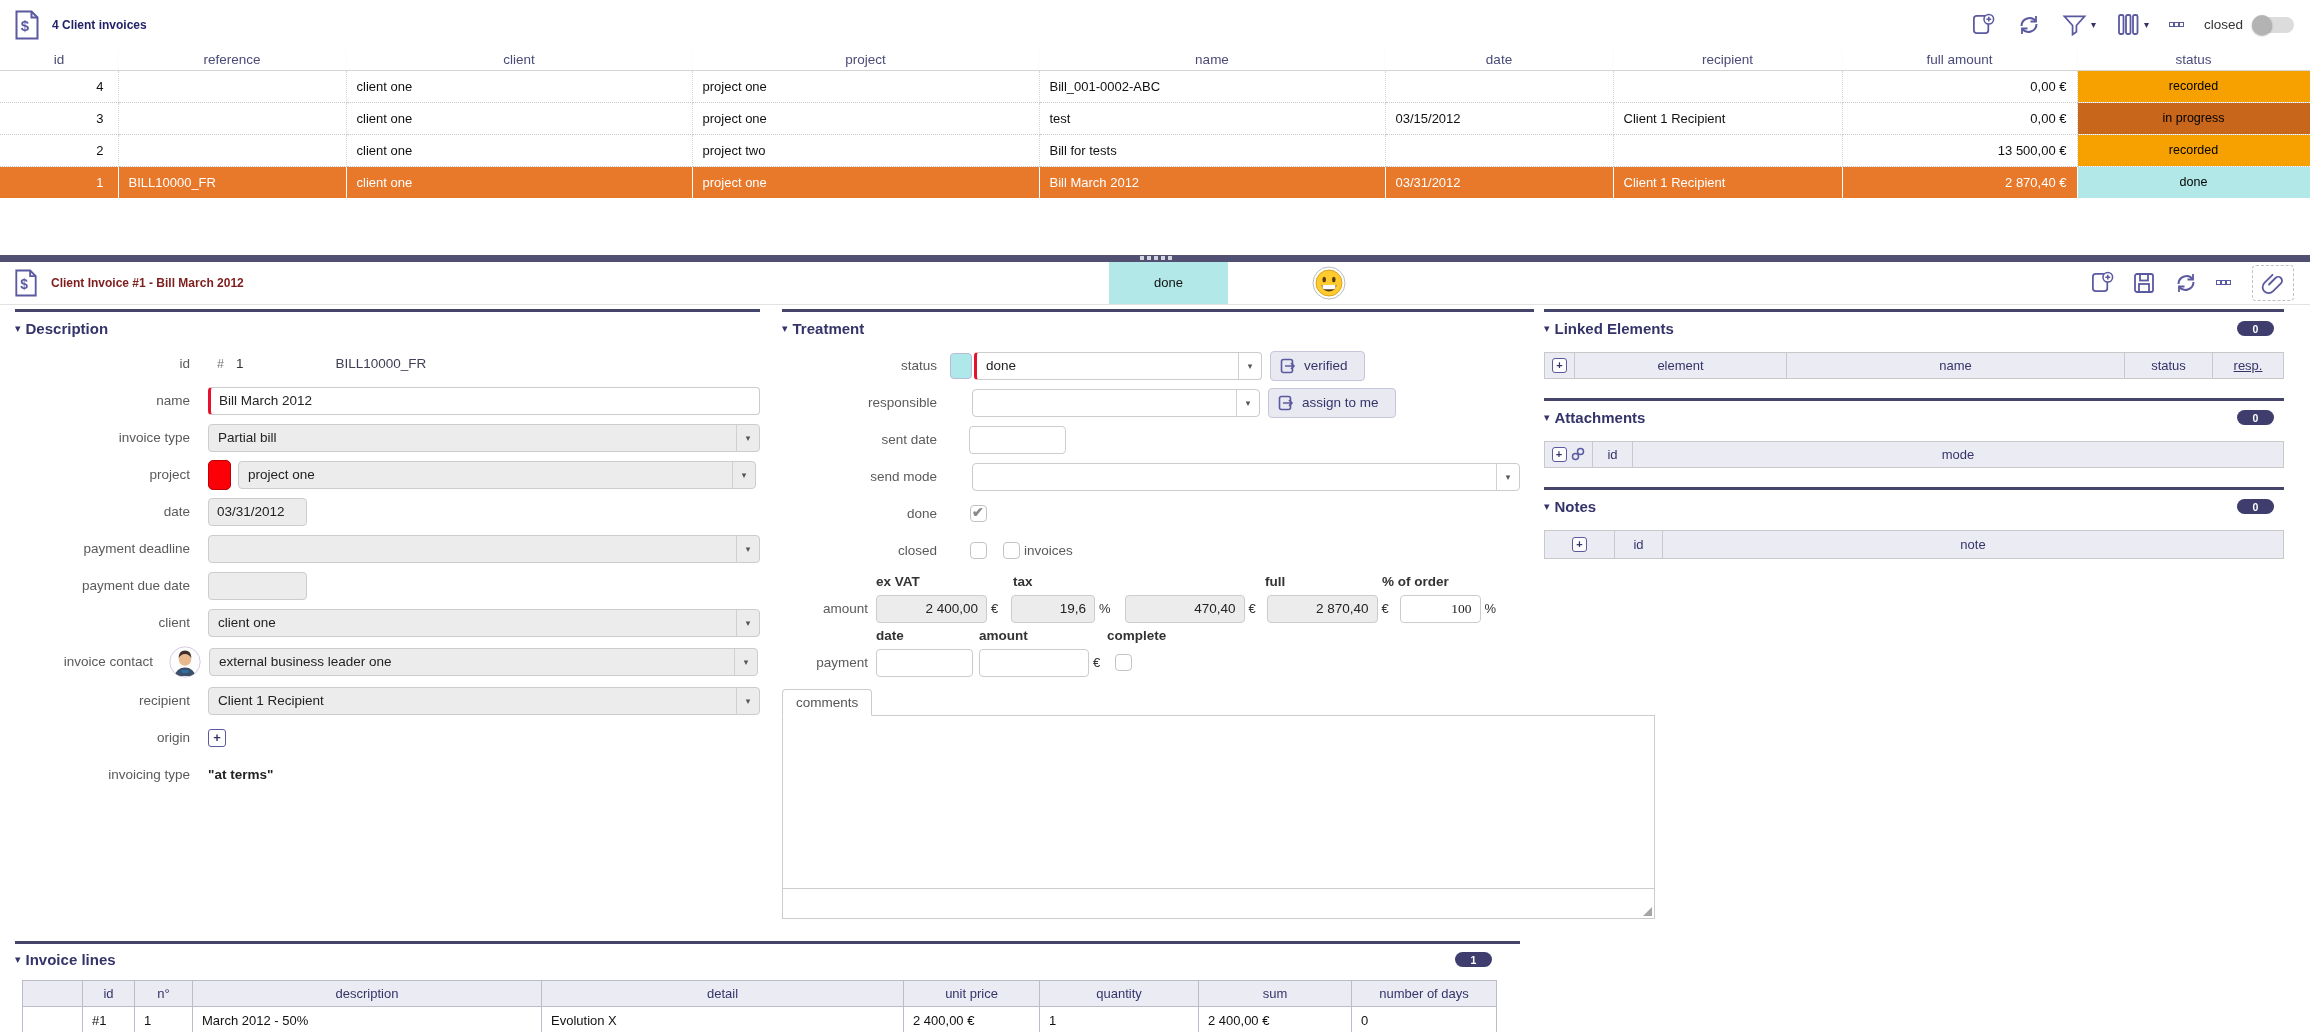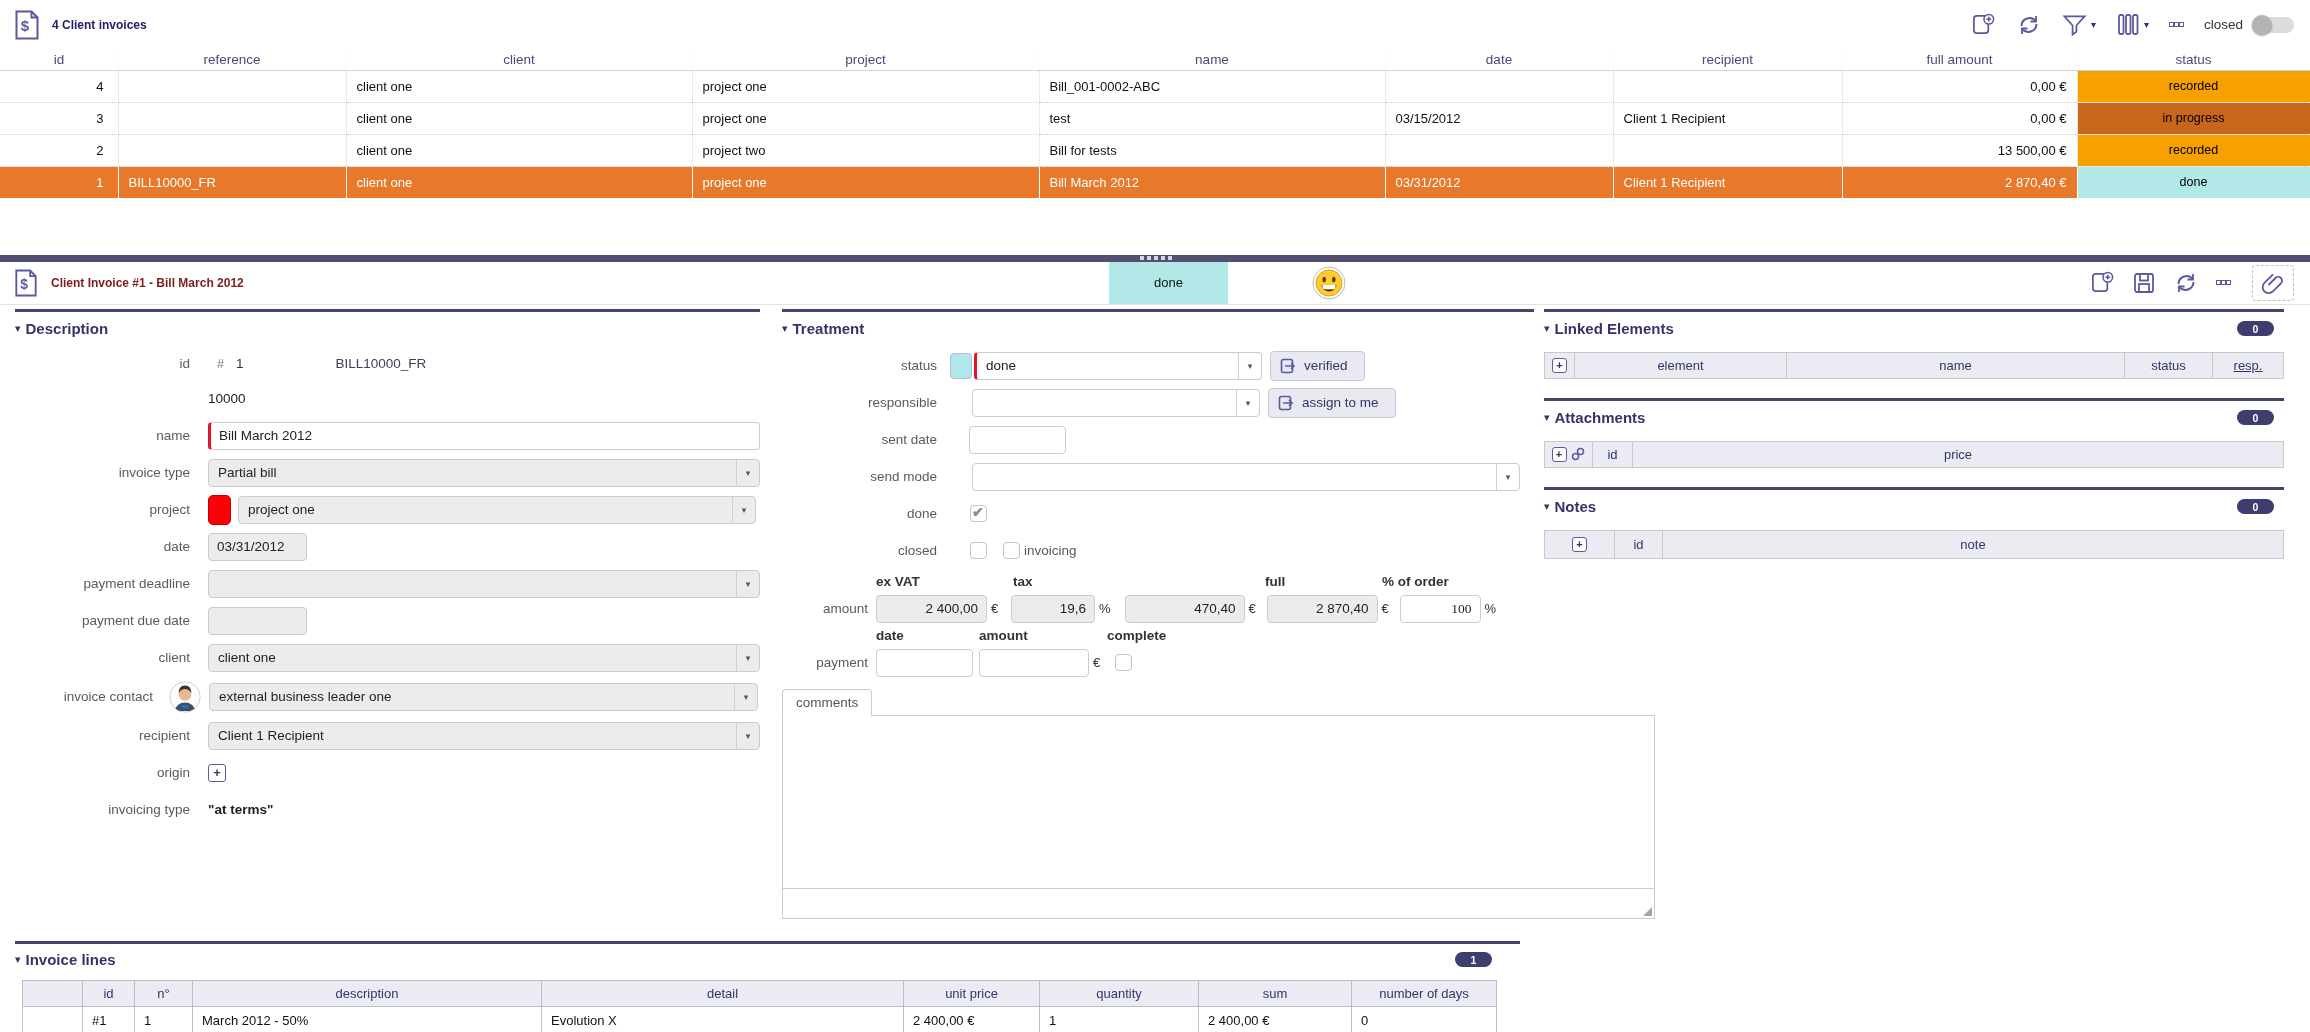--- a/index.html
+++ b/index.html
@@ -344,23 +344,20 @@
         <span class="sec-title">Description</span>
       </div>
 
       <div class="frow small">
         <span class="flabel">id</span>
         <span class="id-hash">#</span>
         <span class="id-num">1</span>
         <span class="id-ref">BILL10000_FR</span>
       </div>
 
-      <div class="frow small">
-        <span class="code-val">10000</span>
-      </div>
 
       <div class="frow">
         <span class="flabel">name</span>
         <div class="inp w557 fctl req">Bill March 2012</div>
       </div>
 
       <div class="frow">
         <span class="flabel">invoice type</span>
         <div class="sel w557 fctl">
           <span>Partial bill</span>
@@ -502,21 +499,21 @@
 
       <div class="frow">
         <span class="tlabel">done</span>
         <span class="cb checked" style="margin-left:25px;"></span>
       </div>
 
       <div class="frow">
         <span class="tlabel">closed</span>
         <span class="cb" style="margin-left:25px;"></span>
         <span class="cb" style="margin-left:16px;"></span>
-        <span class="clabel">invoicing</span>
+        <span class="clabel">invoices</span>
       </div>
 
       <div class="amt-h">
         <span style="left:94px;">ex VAT</span>
         <span style="left:231px;">tax</span>
         <span style="left:483px;">full</span>
         <span style="left:600px;">% of order</span>
       </div>
 
       <div class="amt-row">
@@ -583,21 +580,21 @@
           <span class="pcell" style="width:48px; gap:3px;">
             <span class="plus-sm">+</span>
             <span>
                 <svg width="16" height="16" viewBox="0 0 16 16" fill="none" stroke="#5b59a0" stroke-width="1.5">
                   <circle cx="5.5" cy="10.5" r="3"></circle>
                   <circle cx="10.5" cy="5.5" r="3"></circle>
                 </svg>
               </span>
           </span>
           <span class="pcell" style="width:40px;">id</span>
-          <span class="pcell grow">price</span>
+          <span class="pcell grow">mode</span>
         </div>
       </div>
 
       <div class="panel">
         <div class="sec-bar">
           <span class="tri">▾</span>
           <span class="sec-title">Notes</span>
           <span class="badge">0</span>
         </div>
         <div class="phead" style="height:29px;">

